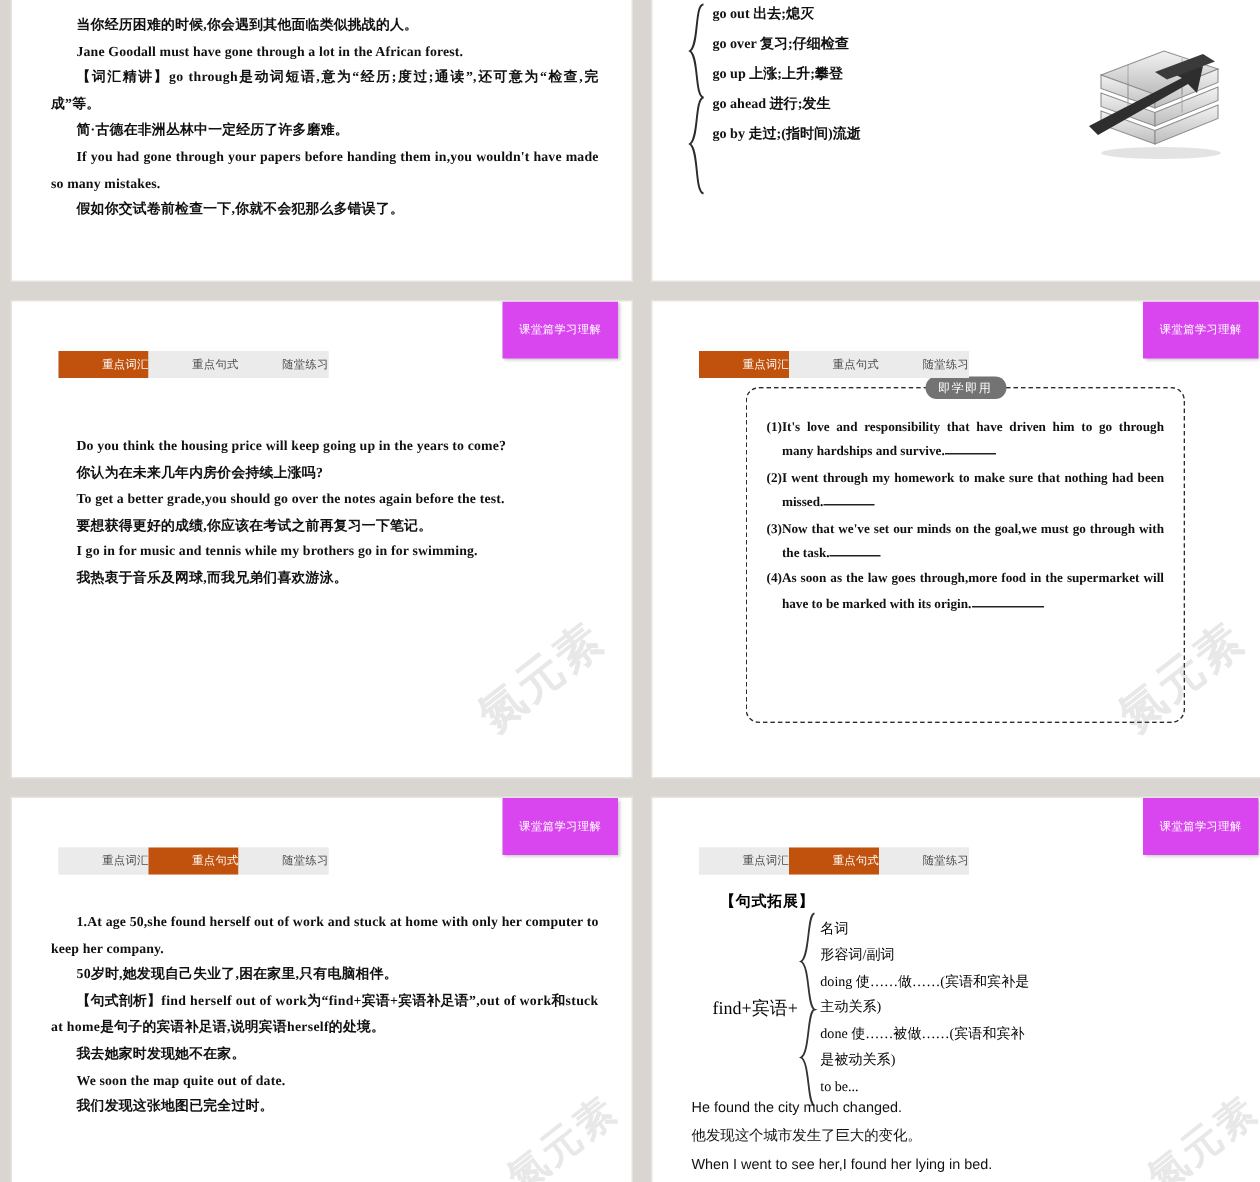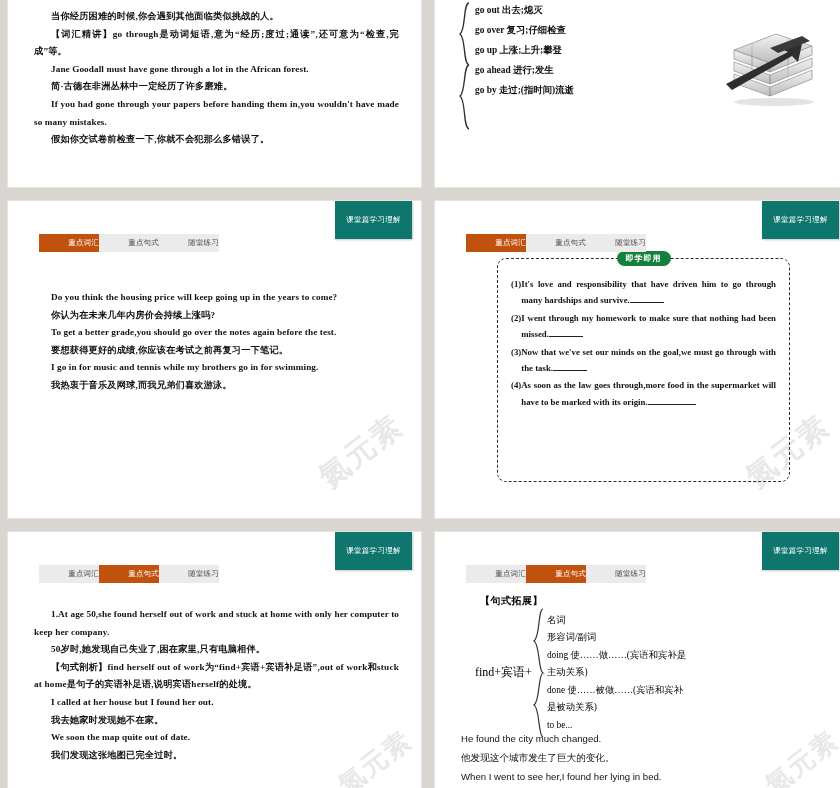--- a/index.html
+++ b/index.html
@@ -23,21 +23,21 @@
     position: relative;
     overflow: hidden;
     box-shadow: 0 0 0 1px #e6e3de;
   }
 
   
   .corner-tag {
     position: absolute;
     top: 0; right: 9px;
     width: 77px; height: 38px;
-    background: #0f766e;
+    background: #d946ef;
     color: #ffffff;
     font-family: "Liberation Sans", sans-serif;
     font-size: 7.5px;
     letter-spacing: .3px;
     display: flex; align-items: center; justify-content: center;
     box-shadow: 1px 1px 2px rgba(0,0,0,.22);
     z-index: 4;
   }
 
   
@@ -107,24 +107,24 @@
     left: 62px; top: 57px;
     width: 293px; height: 224px;
     border: 1.4px dashed #2c2c2c;
     border-radius: 9px;
     background: #ffffff;
   }
   .dashbox-title {
     position: absolute;
     left: 50%; top: -8px;
     transform: translateX(-50%);
-    background: #15803d;
+    background: #737373;
     color: #ffffff;
     font-family: "Liberation Sans", sans-serif;
-    font-weight: bold;
+    font-weight: normal;
     font-size: 8px;
     padding: 2px 9px;
     border-radius: 9px;
     letter-spacing: 1px;
     white-space: nowrap;
   }
   .dash-inner {
     padding: 16px 13px 6px 13px;
     font-size: 8.8px;
     line-height: 16.4px;
@@ -197,22 +197,22 @@
   .wm.b { right: 4px;  bottom: 28px; font-size: 26px; }
 </style>
 </head>
 <body>
 
 <div class="grid">
 
   <div class="slide s1">
     <div class="body">
       <div class="ln cn ind">当你经历困难的时候,你会遇到其他面临类似挑战的人。</div>
+      <div class="ln en ind">Jane Goodall must have gone through a lot in the African forest.</div>
       <div class="ln cn ind">【词汇精讲】go through是动词短语,意为“经历;度过;通读”,还可意为“检查,完成”等。</div>
-      <div class="ln en ind">Jane Goodall must have gone through a lot in the African forest.</div>
       <div class="ln cn ind">简·古德在非洲丛林中一定经历了许多磨难。</div>
       <div class="ln en ind">If you had gone through your papers before handing them in,you wouldn't have made so many mistakes.</div>
       <div class="ln cn ind">假如你交试卷前检查一下,你就不会犯那么多错误了。</div>
     </div>
   </div>
 
   <div class="slide s2">
     <svg class="brace-svg" width="14" height="128" viewBox="0 0 14 128">
       <path d="M12 1 C6 1 9 28 3 32 C9 36 6 62 12 63 C6 64 9 90 3 94 C9 98 6 126 12 127" fill="none" stroke="#2b2b2b" stroke-width="1.3"></path>
     </svg>
@@ -309,21 +309,20 @@
     <div class="corner-tag">课堂篇学习理解</div>
     <div class="tabs">
       <div class="tab">重点词汇</div>
       <div class="tab active">重点句式</div>
       <div class="tab">随堂练习</div>
     </div>
     <div class="body">
       <div class="ln en ind">1.At age 50,she found herself out of work and stuck at home with only her computer to keep her company.</div>
       <div class="ln cn ind">50岁时,她发现自己失业了,困在家里,只有电脑相伴。</div>
       <div class="ln cn ind">【句式剖析】find herself out of work为“find+宾语+宾语补足语”,out of work和stuck at home是句子的宾语补足语,说明宾语herself的处境。</div>
-      <div class="ln en ind">I called at her house but I found her out.</div>
       <div class="ln cn ind">我去她家时发现她不在家。</div>
       <div class="ln en ind">We soon the map quite out of date.</div>
       <div class="ln cn ind">我们发现这张地图已完全过时。</div>
     </div>
     <div class="wm b">氮元素</div>
   </div>
 
   <div class="slide s6">
     <div class="corner-tag">课堂篇学习理解</div>
     <div class="tabs">

